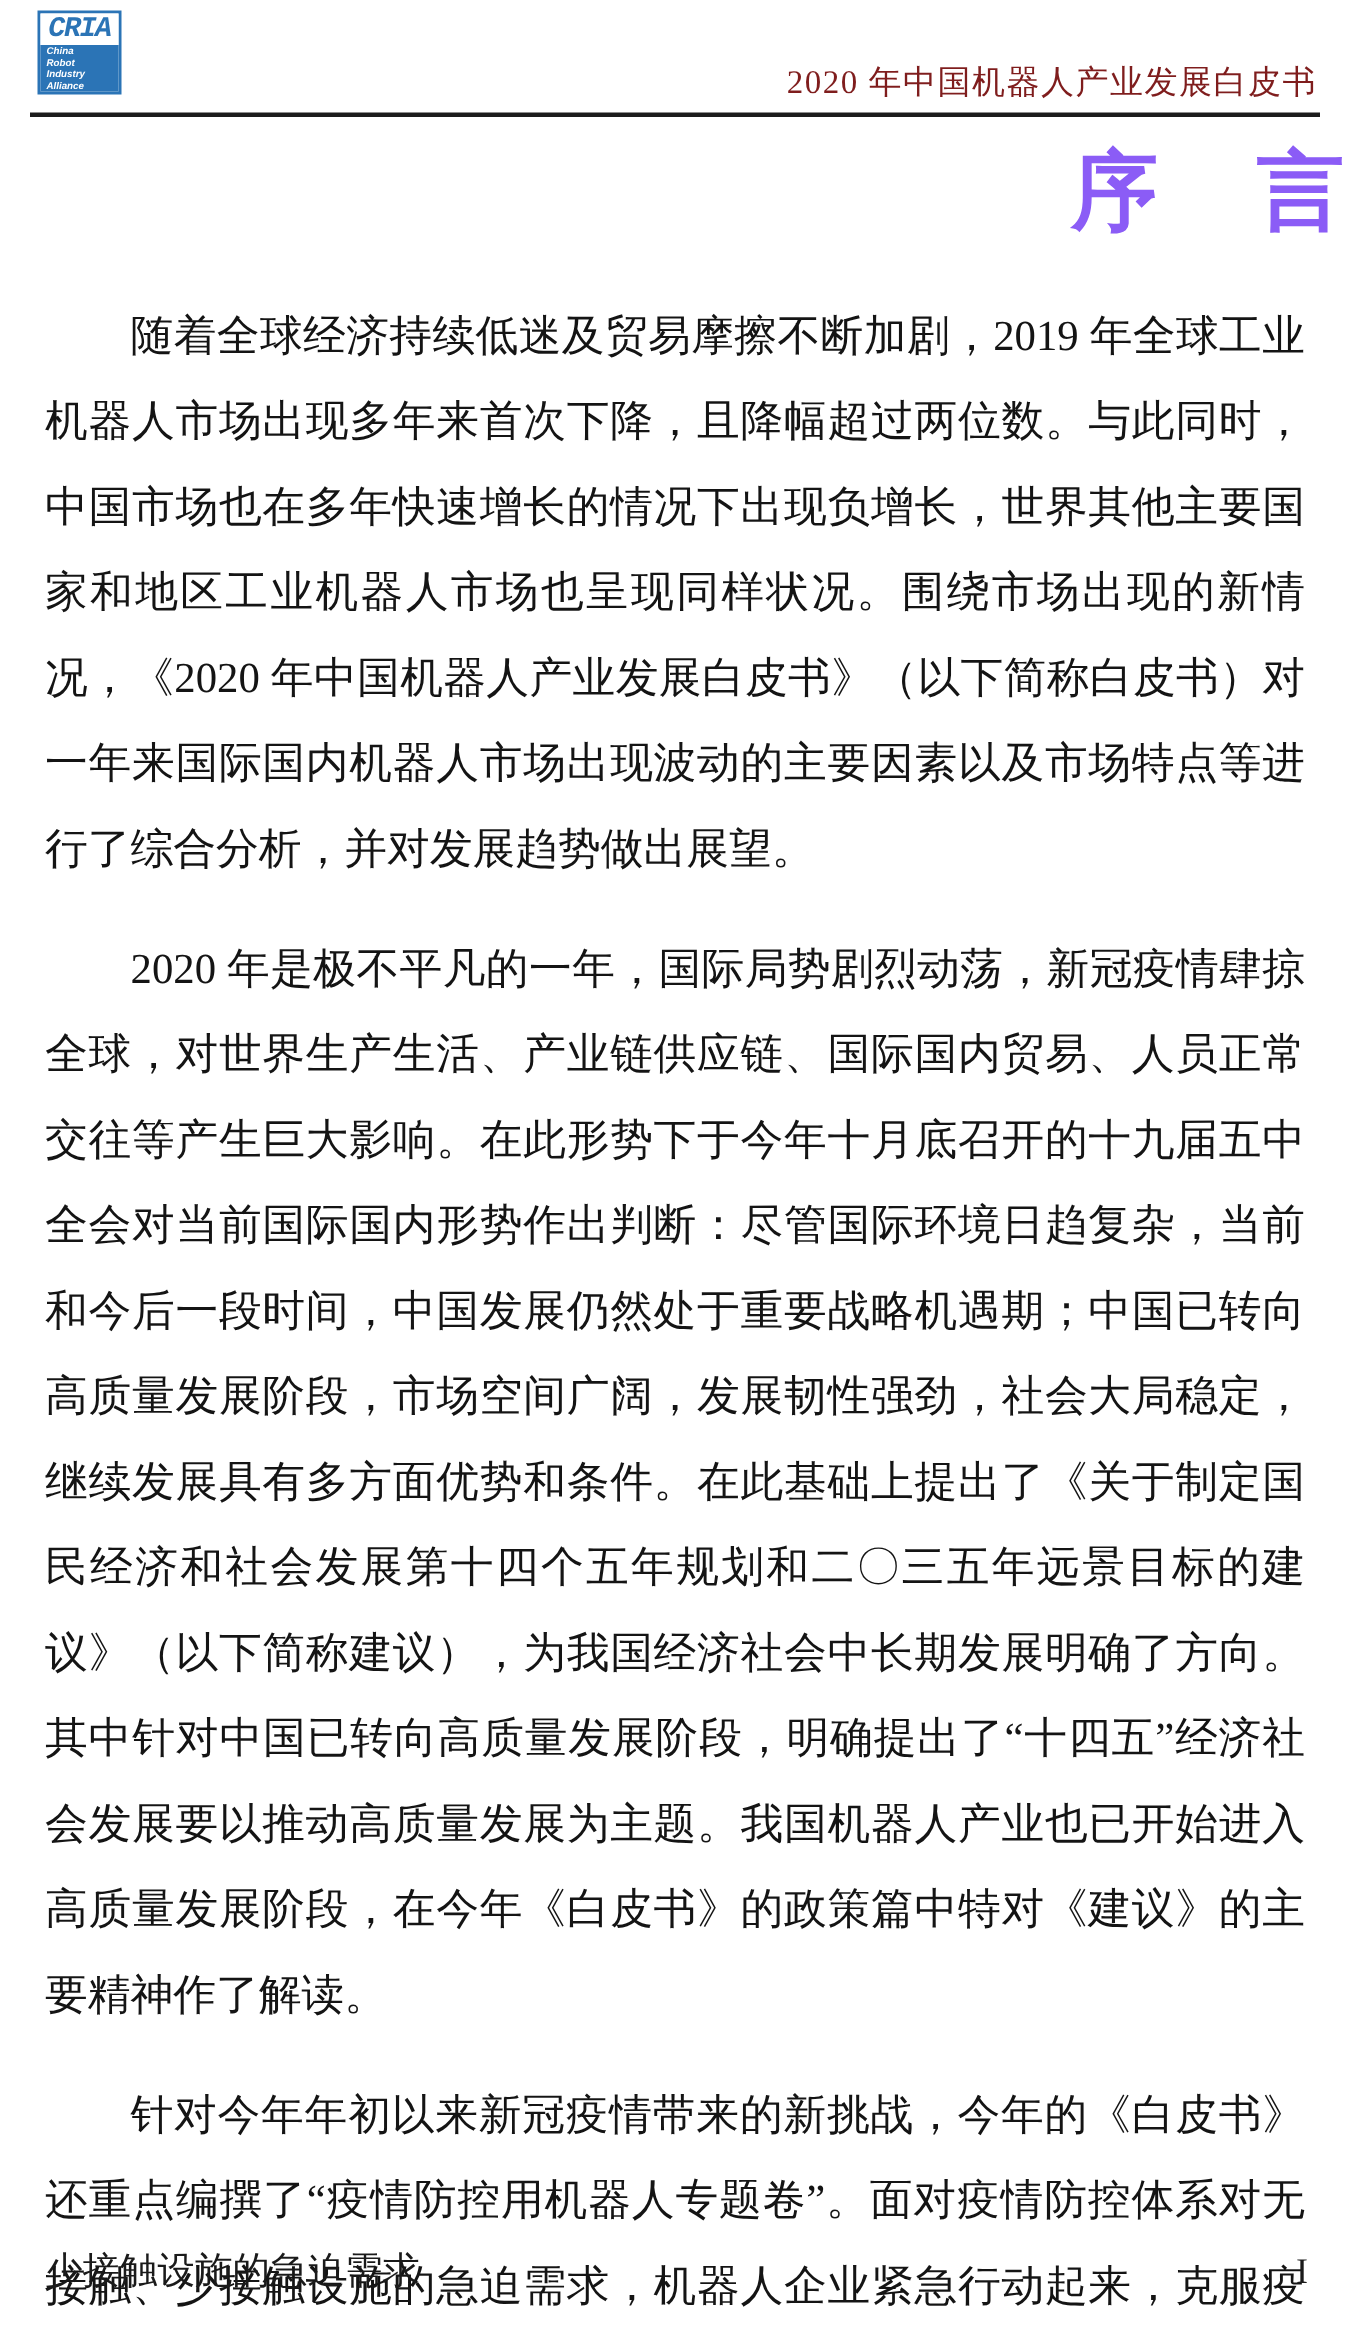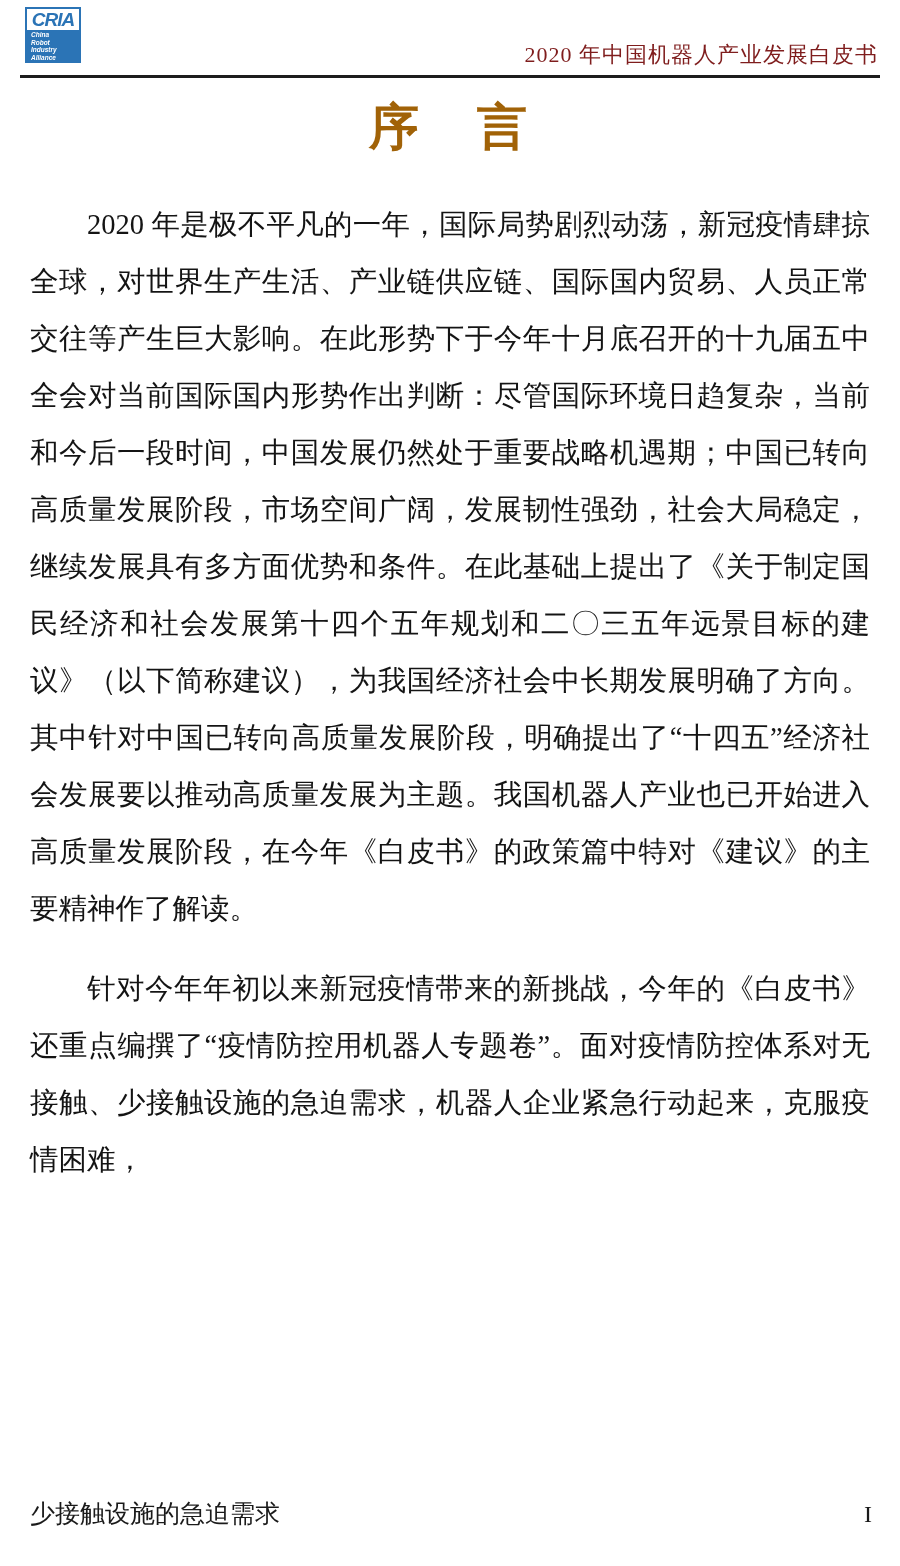--- a/index.html
+++ b/index.html
@@ -29,21 +29,21 @@
     width: 52px;
     height: 52px;
     border: 2px solid #2b74b6;
     background: #ffffff;
     display: flex;
     flex-direction: column;
     box-sizing: content-box;
   }
   .logo-acronym {
     flex: 0 0 21px;
-    font-family: Liberation Sans, sans-serif;
+    font-family: Liberation Mono, monospace;
     font-weight: bold;
     font-style: italic;
     font-size: 19px;
     line-height: 21px;
     color: #2b74b6;
     text-align: center;
     letter-spacing: -1px;
     background: #ffffff;
   }
   .logo-sub {
@@ -65,26 +65,26 @@
     letter-spacing: 1px;
     color: #7f1d1d;
   }
 
   
   .page-title {
     position: absolute;
     top: 99px;
     left: 0;
     width: 100%;
-    text-align: center;
+    text-align: right;
     font-family: "DejaVu Sans", "Liberation Sans", sans-serif;
     font-weight: bold;
-    font-size: 50px;
+    font-size: 58px;
     line-height: 56px;
-    color: #a16207;
+    color: #8b5cf6;
     letter-spacing: 4px;
   }
 
   
   .content {
     position: absolute;
     top: 196px;
     left: 30px;
     width: 840px;
     font-size: 28.5px;
@@ -126,20 +126,21 @@
         <div>Industry</div>
         <div>Alliance</div>
       </div>
     </div>
     <div class="doc-title">2020 年中国机器人产业发展白皮书</div>
   </div>
 
   <div class="page-title">序　言</div>
 
   <div class="content">
+    <p>随着全球经济持续低迷及贸易摩擦不断加剧，2019 年全球工业机器人市场出现多年来首次下降，且降幅超过两位数。与此同时，中国市场也在多年快速增长的情况下出现负增长，世界其他主要国家和地区工业机器人市场也呈现同样状况。围绕市场出现的新情况，《2020 年中国机器人产业发展白皮书》（以下简称白皮书）对一年来国际国内机器人市场出现波动的主要因素以及市场特点等进行了综合分析，并对发展趋势做出展望。</p>
     <p>2020 年是极不平凡的一年，国际局势剧烈动荡，新冠疫情肆掠全球，对世界生产生活、产业链供应链、国际国内贸易、人员正常交往等产生巨大影响。在此形势下于今年十月底召开的十九届五中全会对当前国际国内形势作出判断：尽管国际环境日趋复杂，当前和今后一段时间，中国发展仍然处于重要战略机遇期；中国已转向高质量发展阶段，市场空间广阔，发展韧性强劲，社会大局稳定，继续发展具有多方面优势和条件。在此基础上提出了《关于制定国民经济和社会发展第十四个五年规划和二〇三五年远景目标的建议》（以下简称建议），为我国经济社会中长期发展明确了方向。其中针对中国已转向高质量发展阶段，明确提出了“十四五”经济社会发展要以推动高质量发展为主题。我国机器人产业也已开始进入高质量发展阶段，在今年《白皮书》的政策篇中特对《建议》的主要精神作了解读。</p>
     <p>针对今年年初以来新冠疫情带来的新挑战，今年的《白皮书》还重点编撰了“疫情防控用机器人专题卷”。面对疫情防控体系对无接触、少接触设施的急迫需求，机器人企业紧急行动起来，克服疫情困难，</p>
   </div>
 
   <div class="footer">
     <span class="org">少接触设施的急迫需求</span>
     <span class="page-num">I</span>
   </div>
 
 </div>

